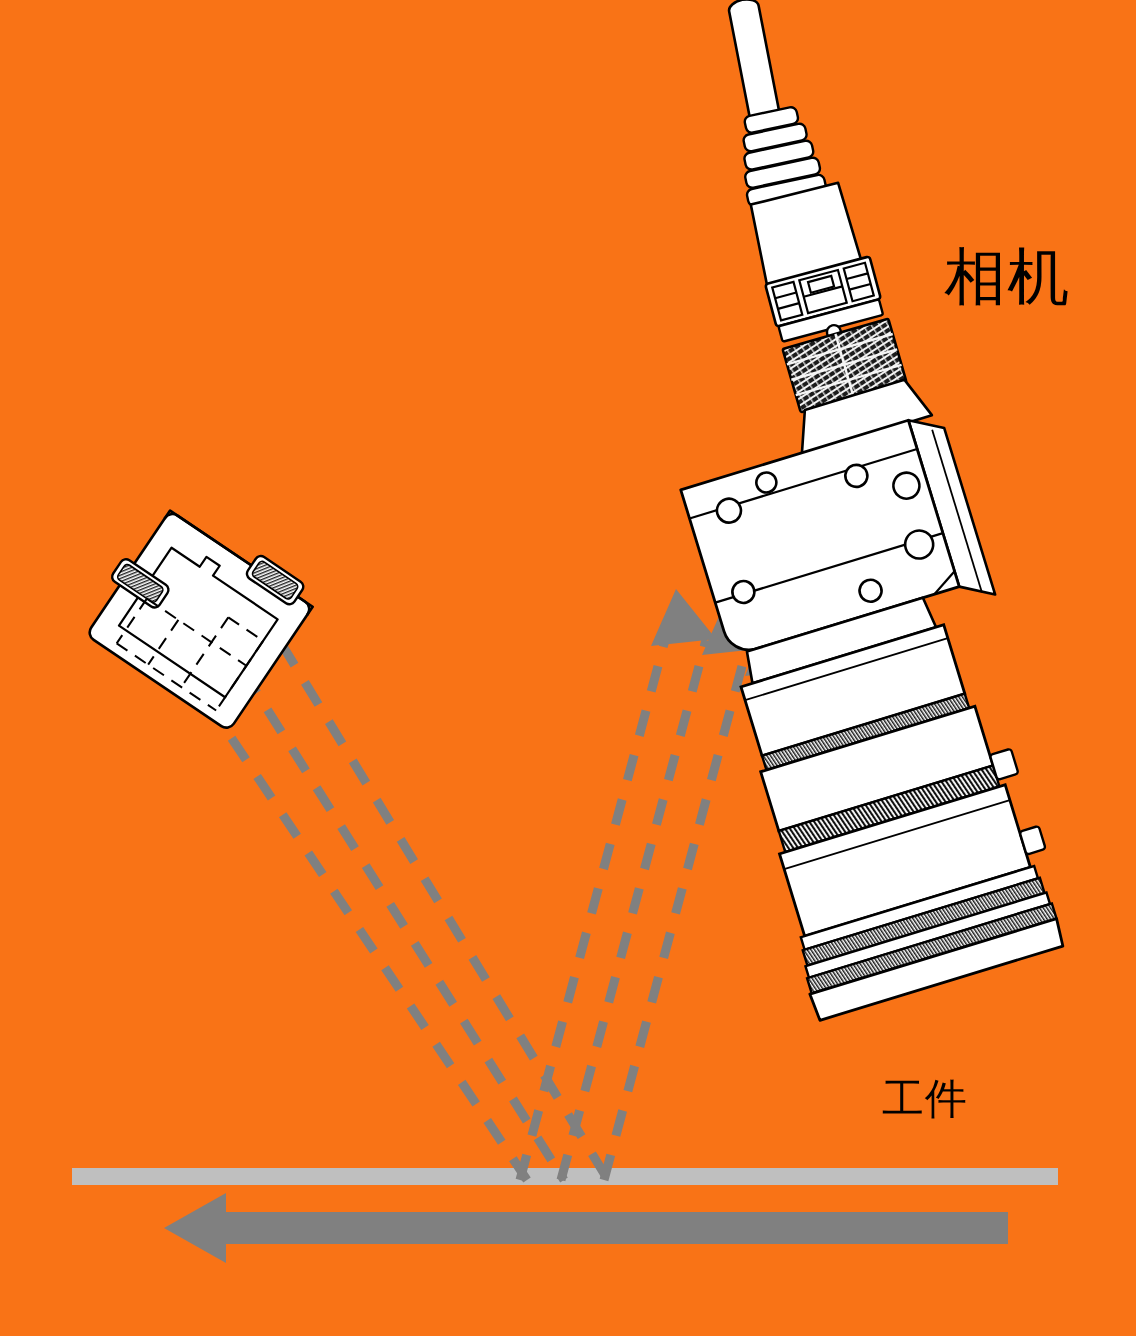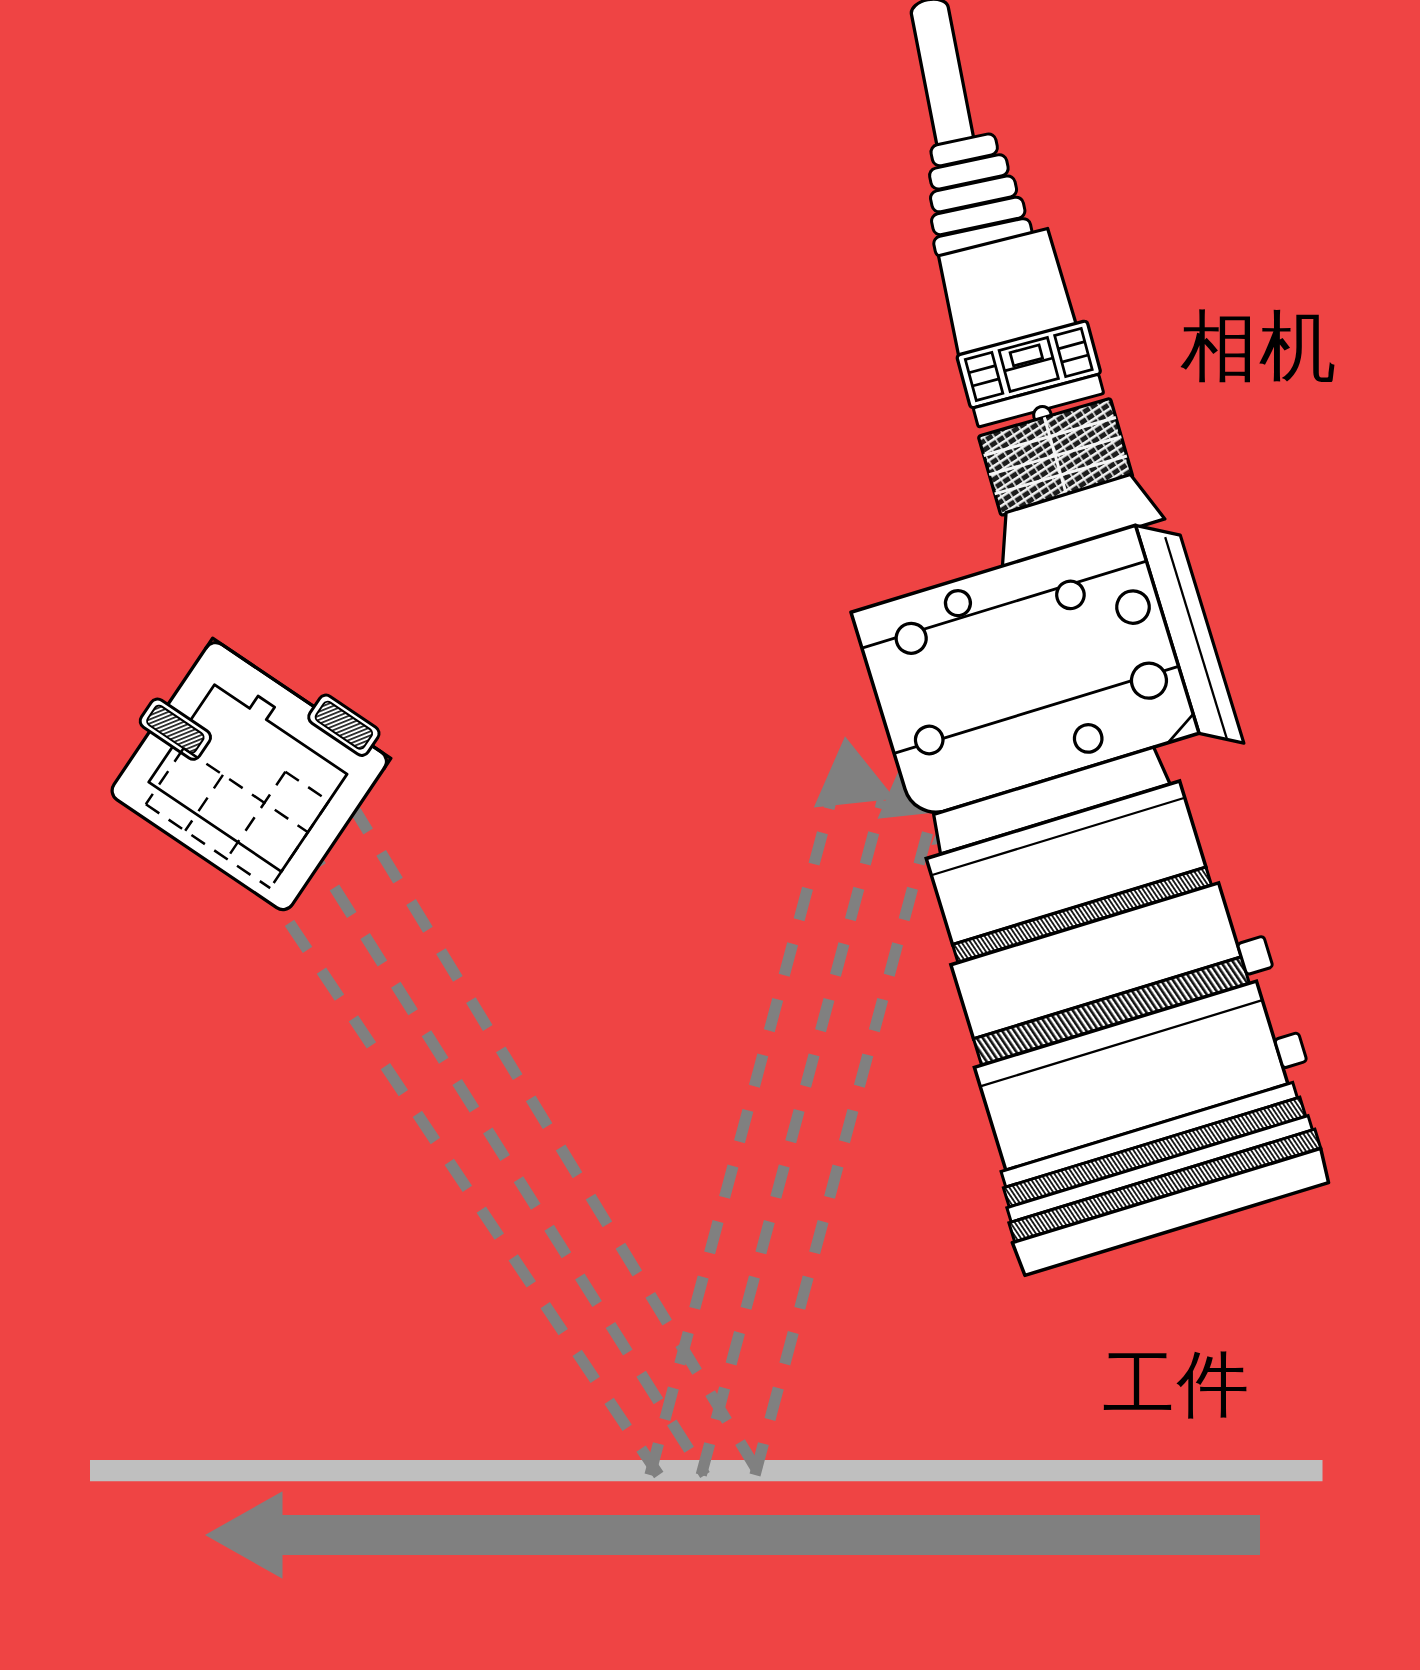--- a/index.html
+++ b/index.html
@@ -8,21 +8,21 @@
     padding: 0;
     background: #ffffff;
   }
   body {
     font-family: "Liberation Sans", "DejaVu Sans", sans-serif;
   }
   #stage {
     position: relative;
     width: 1136px;
     height: 1336px;
-    background: #ef4444;
+    background: #f97316;
     overflow: hidden;
   }
   #scene {
     position: absolute;
     left: 0;
     top: 0;
     width: 1136px;
     height: 1336px;
   }
   .cjk-label {
@@ -35,21 +35,21 @@
     line-height: 1;
   }
   #label-camera {
     left: 944px;
     top: 246px;
     font-size: 62px;
   }
   #label-workpiece {
     left: 882px;
     top: 1078px;
-    font-size: 58px;
+    font-size: 42px;
   }
   #label-motion {
     left: 434px;
     top: 1254px;
     font-size: 68px;
   }
 </style>
 </head>
 <body>
 

